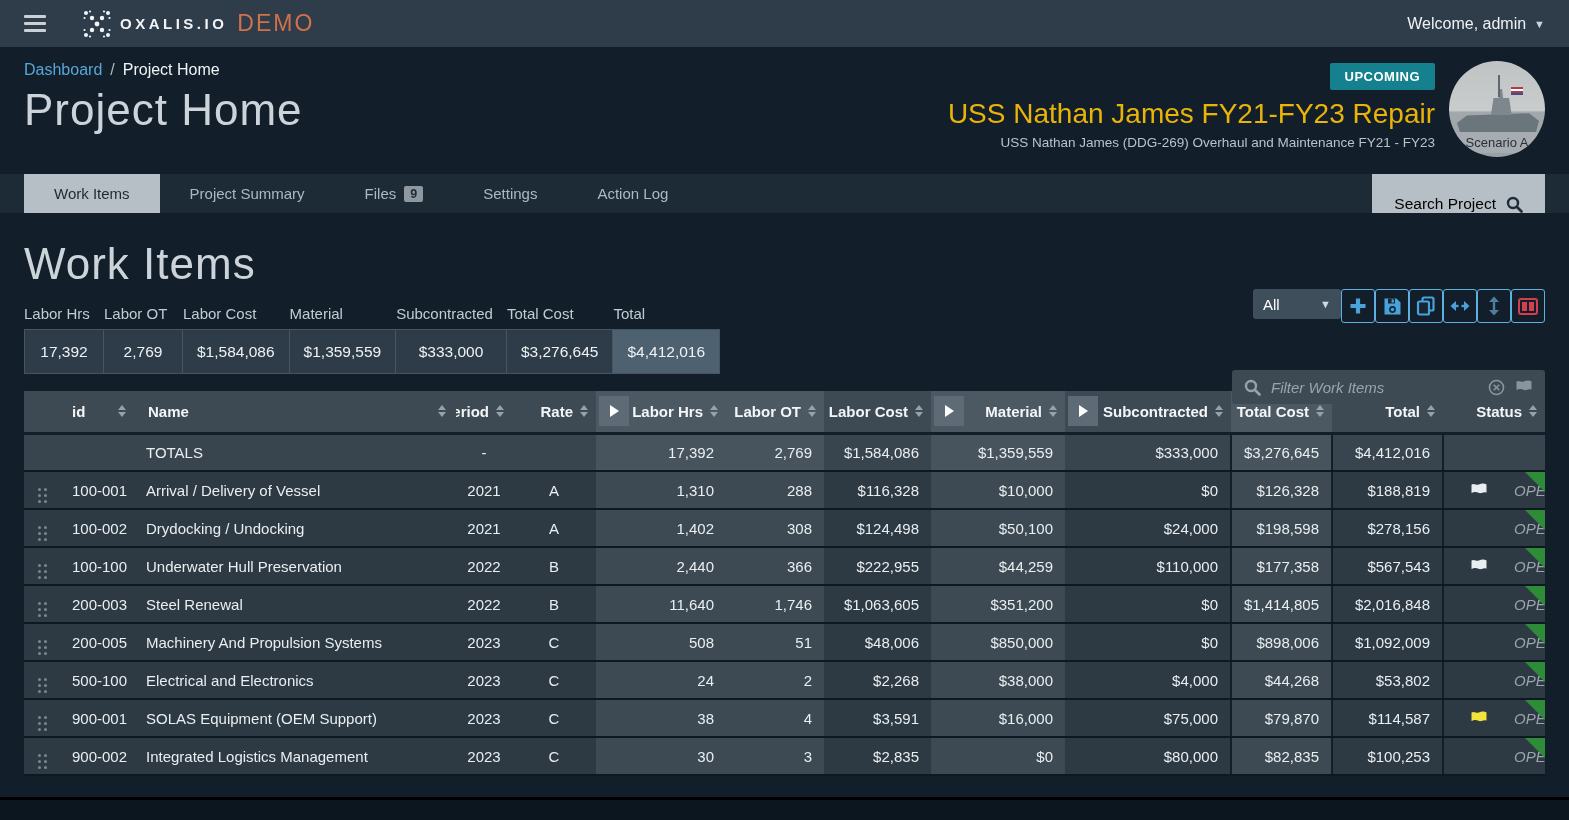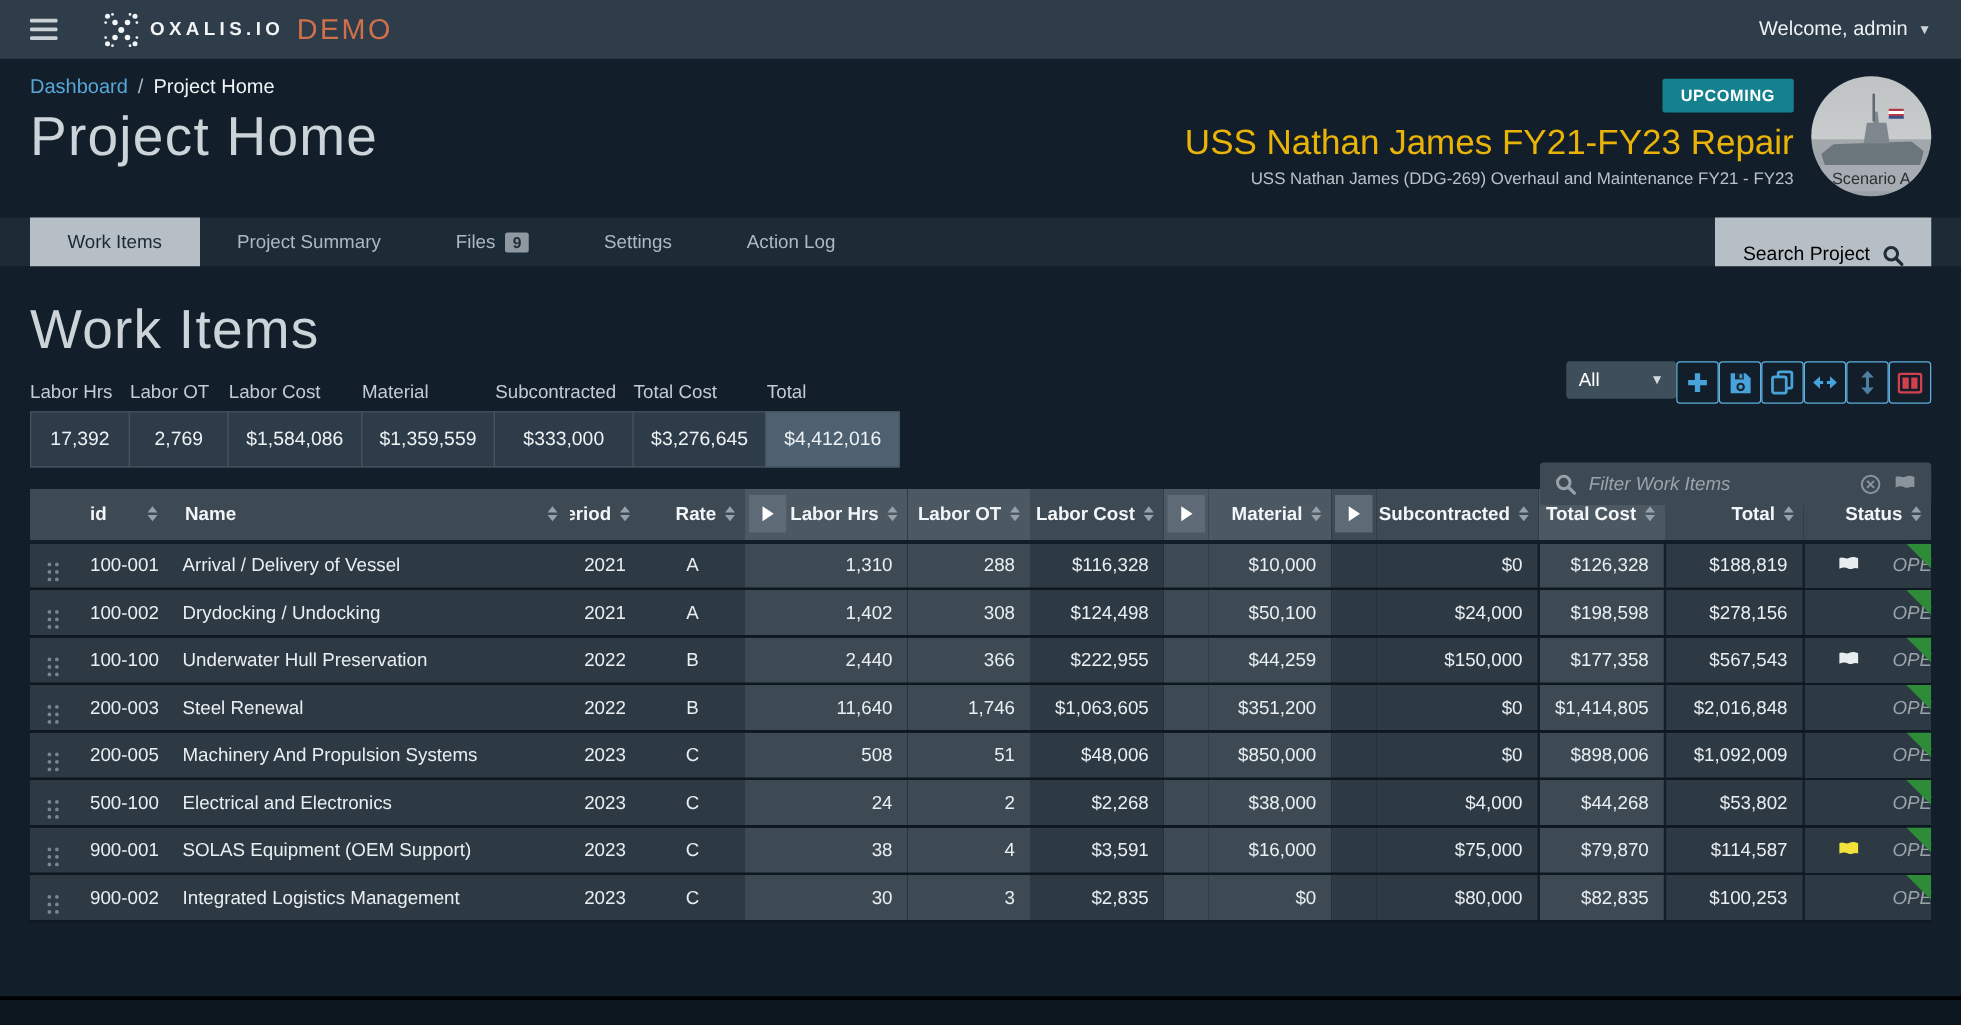--- a/index.html
+++ b/index.html
@@ -445,20 +445,38 @@
                 <span>Status</span>
                 <span class="sort">
                   <i class="up"></i>
                   <i class="dn"></i>
                 </span>
               </span>
             </th>
         </tr>
       </thead>
       <tbody>
+        <tr class="totals">
+          <td></td>
+          <td class="c-id"></td>
+          <td class="c-name">TOTALS</td>
+          <td class="c-period">-</td>
+          <td class="c-rate"></td>
+          <td class="light"></td>
+          <td class="c-num light">17,392</td>
+          <td class="c-num light">2,769</td>
+          <td class="c-num">$1,584,086</td>
+          <td class="light"></td>
+          <td class="c-num light">$1,359,559</td>
+          <td></td>
+          <td class="c-num">$333,000</td>
+          <td class="c-num light bl">$3,276,645</td>
+          <td class="c-num bl">$4,412,016</td>
+          <td class="bl"></td>
+        </tr>
       <tr class="wi-row">
     <td class="c-drag"><span class="dots">
                 <b></b>
                 <b></b>
                 <b></b>
                 <b></b>
                 <b></b>
                 <b></b>
               </span></td>
     <td class="c-id">100-001</td>
@@ -535,21 +553,21 @@
     <td class="c-name">Underwater Hull Preservation</td>
     <td class="c-period">2022</td>
     <td class="c-rate">B</td>
     <td class="light"></td>
     <td class="c-num light">2,440</td>
     <td class="c-num light">366</td>
     <td class="c-num">$222,955</td>
     <td class="light"></td>
     <td class="c-num light">$44,259</td>
     <td></td>
-    <td class="c-num">$150,000</td>
+    <td class="c-num">$110,000</td>
     <td class="c-num light bl">$177,358</td>
     <td class="c-num bl">$567,543</td>
     <td class="c-status bl">
       <span class="cellwrap">
         <span class="flag">
           <svg width="18" height="15" viewBox="0 0 16 14" fill="currentColor">
             <path d="M1,1.4 C3.5,-0.3 6,2.7 8.5,1.2 C10.7,-0.1 13.3,0.6 15,1.4 L15,9.2 C12.5,7.6 10,10.6 7.5,9.1 C5.3,7.8 2.7,8.4 1,9.4 Z"></path>
           </svg>
         </span>
         <span class="open">OPEN</span>

